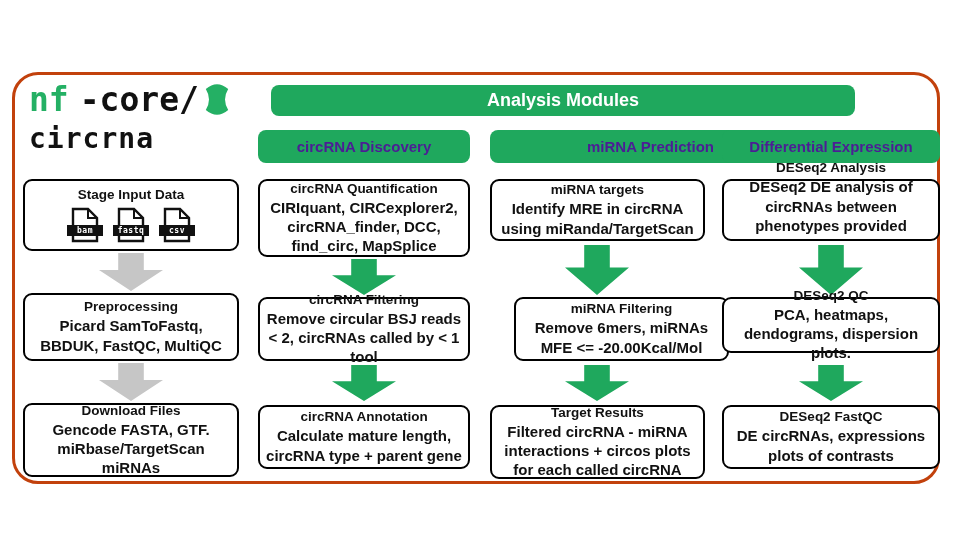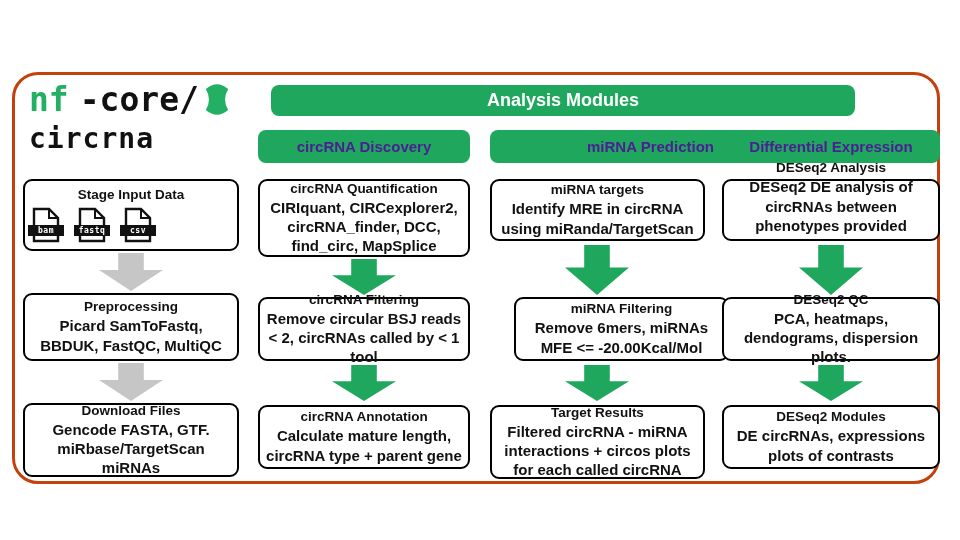--- a/index.html
+++ b/index.html
@@ -38,21 +38,21 @@
     color:#4c1d95;font-weight:bold;font-size:15px;display:flex;align-items:center;justify-content:center;
   }
   
   .arrow{
     position:absolute;
     clip-path:polygon(30% 0,70% 0,70% 45%,100% 45%,50% 100%,0 45%,30% 45%);
   }
   .arrow.green{background:var(--green,#1FA85D);}
   .arrow.gray{background:var(--gray,#C6C6C6);}
   
-  .files-row{display:flex;gap:16px;margin-top:3px;}
+  .files-row{display:flex;justify-content:center;gap:16px;margin-top:3px;}
   .file-icon{position:relative;width:30px;height:36px;}
   .file-label{
     position:absolute;left:-3px;right:-3px;bottom:7px;background:#111;color:#fff;
     font-size:8px;font-weight:bold;text-align:center;padding:1px 0;
     font-family:"DejaVu Sans Mono",monospace;letter-spacing:0.5px;
   }
 </style>
 </head>
 <body>
 
@@ -146,23 +146,23 @@
   <div class="box" style="left:475px;top:330px;width:215px;height:74px;">
     <div class="title">Target Results</div>
     <div class="body">Filtered circRNA - miRNA interactions + circos plots for each called circRNA</div>
   </div>
 
   <div class="box" style="left:707px;top:104px;width:218px;height:62px;justify-content:flex-end;">
     <div class="title">DESeq2 Analysis</div>
     <div class="body">DESeq2 DE analysis of circRNAs between phenotypes provided</div>
   </div>
   <div class="arrow green" style="left:784px;top:170px;width:64px;height:50px;"></div>
-  <div class="box" style="left:707px;top:222px;width:218px;height:64px;">
+  <div class="box" style="left:707px;top:222px;width:218px;height:56px;">
     <div class="title">DESeq2 QC</div>
     <div class="body">PCA, heatmaps, dendograms, dispersion plots.</div>
   </div>
   <div class="arrow green" style="left:784px;top:290px;width:64px;height:36px;"></div>
   <div class="box" style="left:707px;top:330px;width:218px;height:64px;">
-    <div class="title">DESeq2 Modules</div>
+    <div class="title">DESeq2 FastQC</div>
     <div class="body">DE circRNAs, expressions plots of contrasts</div>
   </div>
 
 </div>
 
 </body></html>

